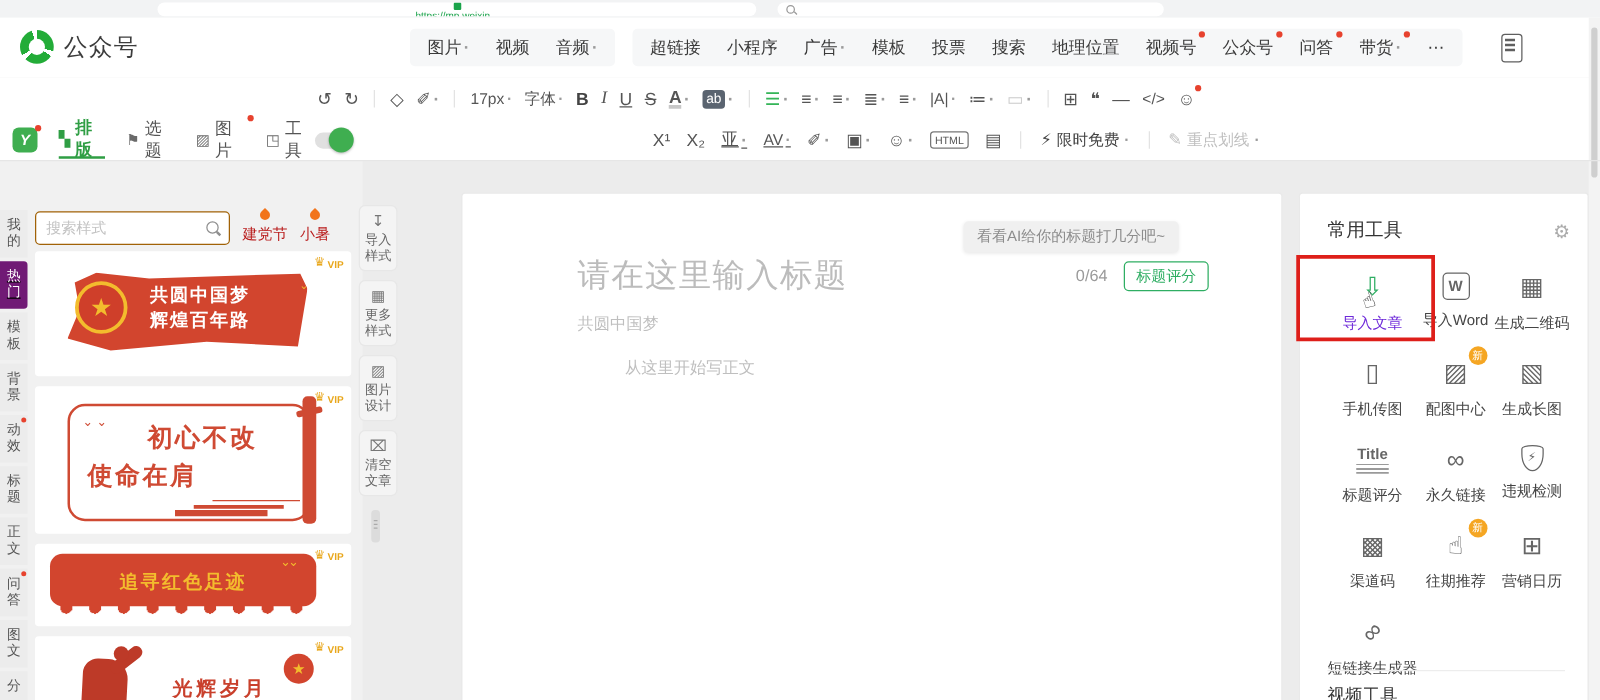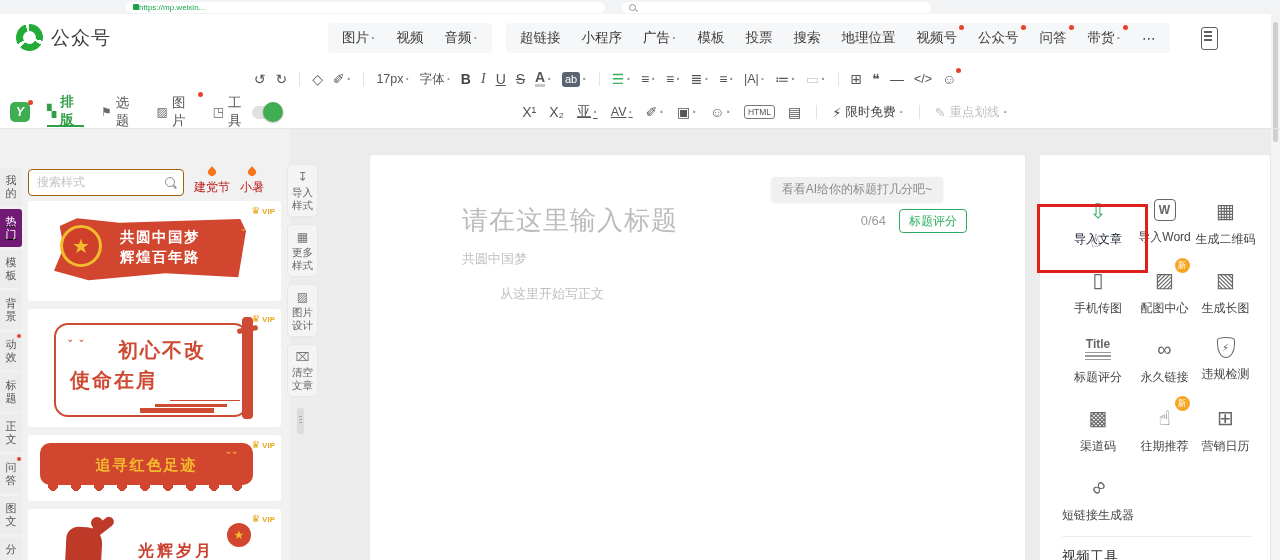--- a/index.html
+++ b/index.html
@@ -1,21 +1,21 @@
 <!DOCTYPE html>
 <html><head>
 <meta charset="utf-8">
 <style>
   html,body{margin:0;padding:0;background:#dcdcdc;}
   .stage{position:relative;width:1280px;height:560px;overflow:hidden;background:#ececec;
          font-family:"Liberation Sans","DejaVu Sans",sans-serif;-webkit-font-smoothing:antialiased;}
   
   .chrome{position:absolute;top:0;left:0;right:0;height:14px;background:#f2f3f4;display:flex;align-items:center;gap:7px;padding:0 10px;}
   .win-ico{width:9px;height:9px;border-radius:2px;flex:0 0 auto;}
-  .addr{margin-left:52px;width:465px;height:11px;background:#fff;border-radius:6px;display:flex;align-items:center;gap:0;padding:0 7px;overflow:hidden;}
+  .addr{margin-left:52px;width:465px;height:11px;background:#fff;border-radius:6px;display:flex;align-items:center;gap:0;padding:0 7px;overflow:hidden;flex-direction:column;}
   .lock{width:6px;height:6px;background:#1aa34a;border-radius:1px;flex:0 0 auto;}
   .addr-text{font-size:8px;color:#1aa34a;white-space:nowrap;}
   .addr2{margin-left:10px;width:295px;height:11px;background:#fff;border-radius:6px;display:flex;align-items:center;gap:4px;padding:0 7px;}
   .mag-s{width:5px;height:5px;border:1px solid #9a9a9a;border-radius:50%;position:relative;}
   .mag-s::after{content:"";position:absolute;left:5px;top:5px;width:3px;height:1px;background:#9a9a9a;transform:rotate(45deg);}
   .exts{margin-left:auto;display:flex;gap:5px;align-items:center;}
   .ext{width:8px;height:8px;border-radius:2px;}
   
   .appbar{position:absolute;top:14px;left:0;right:0;height:48px;background:#fff;}
   .brand{position:absolute;left:16px;top:10px;display:flex;align-items:center;gap:8px;}
@@ -143,21 +143,21 @@
   
   .toolspanel{position:absolute;left:1040px;top:155px;width:230px;height:480px;background:#fff;border-radius:2px;box-shadow:0 0 0 1px #e9e9e9;padding:20px 14px 0 22px;box-sizing:border-box;}
   .tp-head{display:flex;align-items:center;}
   .tp-title{font-size:15px;color:#333;}
   .gear{margin-left:auto;font-size:15px;color:#ababab;cursor:pointer;}
   .tgrid{display:grid;grid-template-columns:repeat(3,1fr);row-gap:20px;margin-top:24px;}
   .tool{display:flex;flex-direction:column;align-items:center;gap:8px;cursor:pointer;}
   .tg{position:relative;height:24px;min-width:24px;display:flex;align-items:center;justify-content:center;font-size:20px;color:#666;line-height:1;}
   .tlabel{font-size:12px;color:#454545;white-space:nowrap;}
   .tool.green .tg{color:#2fae63;}
-  .tool.green .tlabel{color:#0f172a;text-align:center;}
+  .tool.green .tlabel{color:#6d28d9;text-align:center;}
   .tool.boxed .tg{border:1.6px solid #666;border-radius:4px;width:20px;height:20px;min-width:20px;font-size:12px;font-weight:700;}
   .tool.titleico .tg{font-size:12px;font-weight:700;flex-direction:column;}
   .tool.titleico .tg::after{content:"";display:block;width:26px;height:8px;margin-top:2px;background:repeating-linear-gradient(#9a9a9a 0 1.3px,transparent 1.3px 3.4px);}
   .tool.shield .tg{width:18px;height:21px;min-width:18px;border:1.6px solid #666;border-radius:50% 50% 50% 50%/14% 14% 66% 66%;font-size:10px;box-sizing:border-box;}
   .tool.rot .tg{transform:rotate(-45deg);}
   .nbadge{position:absolute;top:-10px;right:-13px;width:15px;height:15px;border-radius:50%;background:#f5a623;color:#fff;font-size:8.5px;display:flex;align-items:center;justify-content:center;}
   .hotbox{position:absolute;left:-3px;top:49px;width:105px;height:63px;border:3px solid #de1f1a;z-index:5;pointer-events:none;}
   .handcur{position:absolute;left:50px;top:76px;z-index:6;font-size:17px;color:#2b2b2b;text-shadow:0 0 2px #fff;transform:rotate(-18deg);}
   .handcur::after{content:"☝";}
   .tp-divider{position:absolute;left:22px;right:18px;top:381px;border-top:1px solid #ededed;}
@@ -701,20 +701,24 @@
     <div class="title-row">
       <span class="title-ph">请在这里输入标题</span>
       <span class="counter">0/64</span>
       <span class="score-btn">标题评分</span>
     </div>
     <div class="author-ph">共圆中国梦</div>
     <div class="body-ph">从这里开始写正文</div>
   </div>
 
   <div class="toolspanel">
+    <div class="tp-head">
+      <span class="tp-title">常用工具</span>
+      <span class="gear">⚙</span>
+    </div>
     <div class="tgrid">
 
     <span class="tool green">
           <span class="tg">
             <span>⇩</span>
 
           </span>
           <span class="tlabel">导入文章</span>
         </span>
         <span class="tool boxed">

